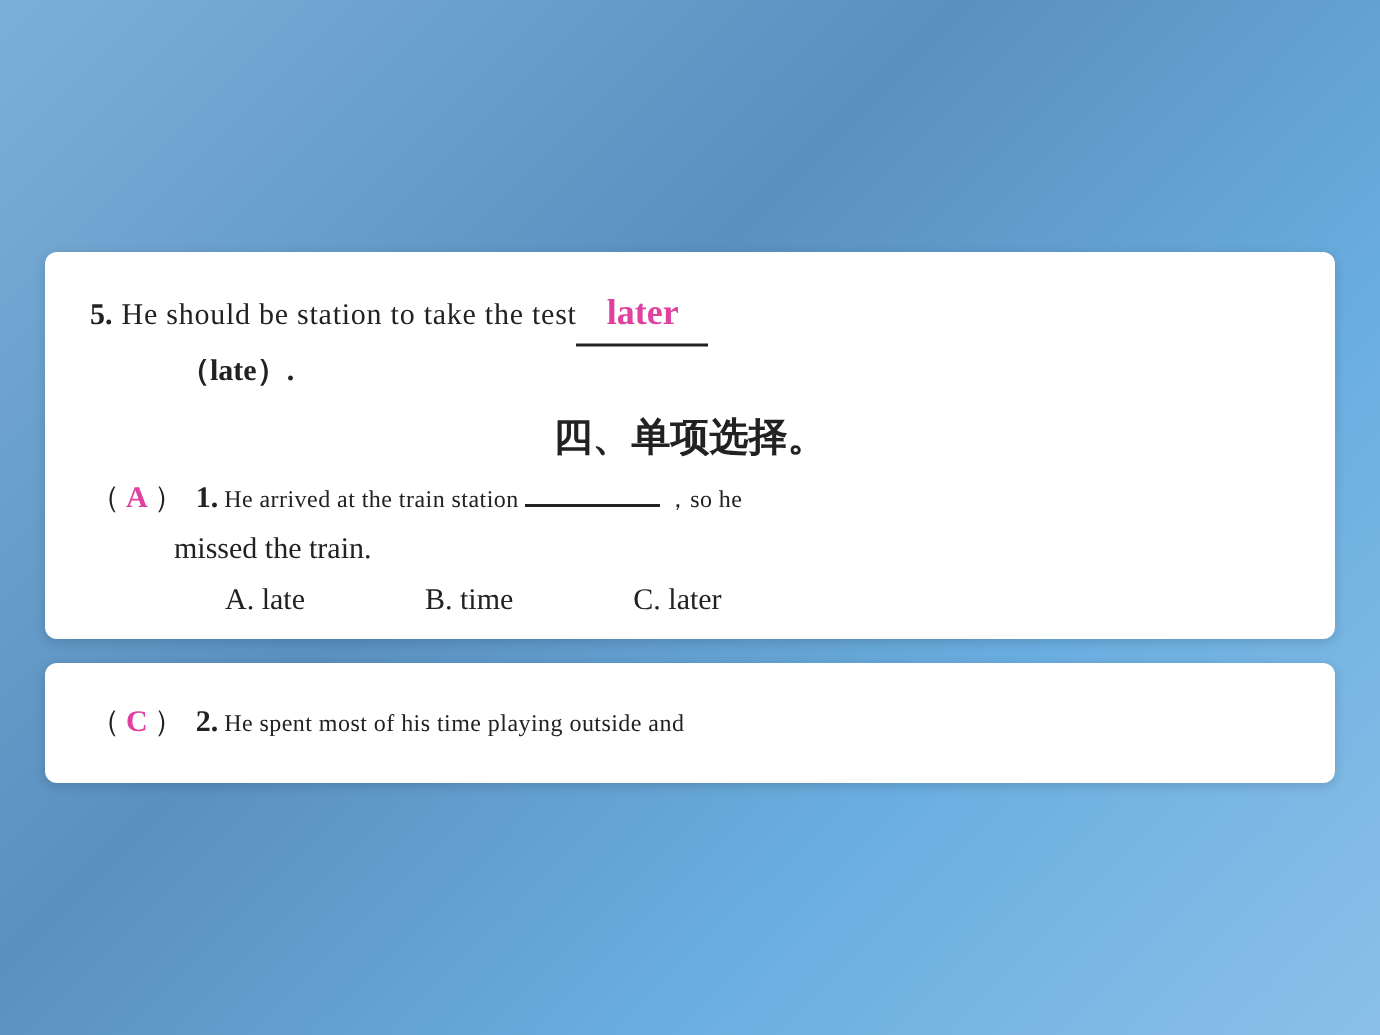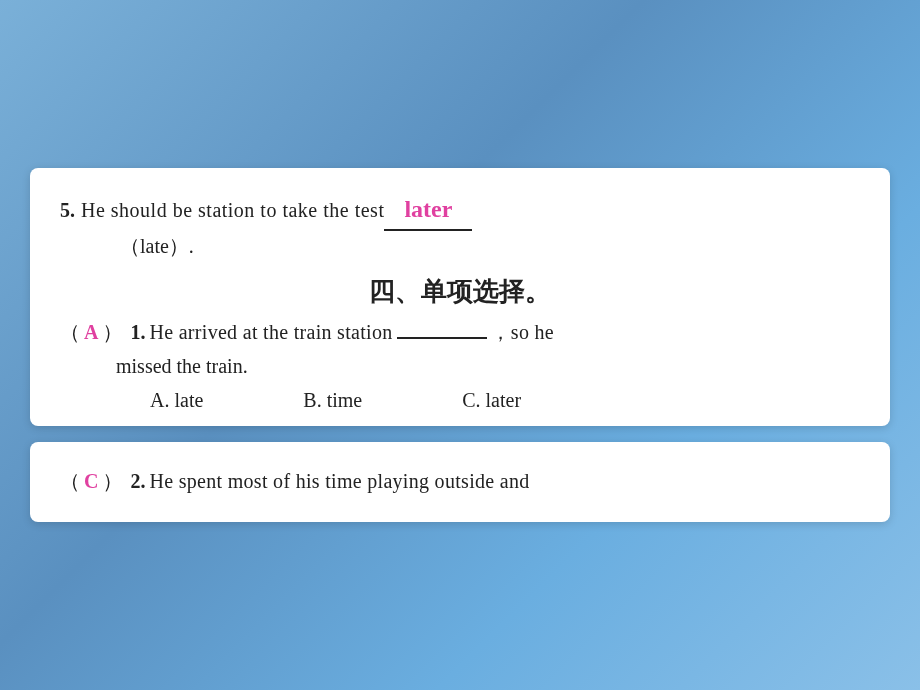--- a/index.html
+++ b/index.html
@@ -59,20 +59,21 @@
       min-width: 80px;
       display: inline-block;
       text-align: center;
     }
 
     .q5-hint {
       font-size: 20px;
       color: #222;
       margin-left: 60px;
       margin-top: 2px;
+      font-weight: bold;
     }
 
     .section-title {
       font-size: 26px;
       font-weight: bold;
       color: #222;
       margin-bottom: 8px;
       font-family: "SimHei", "STHeiti", sans-serif;
     }
 
@@ -108,21 +109,21 @@
       margin-right: 8px;
     }
 
     .mc-num {
       font-weight: bold;
       font-size: 20px;
       margin-right: 4px;
     }
 
     .mc-body-text {
-      font-size: 20px;
+      font-size: 16px;
       letter-spacing: 0.3px;
     }
 
     .blank-line {
       border-bottom: 2px solid #222;
       display: inline-block;
       width: 90px;
       margin: 0 4px;
       vertical-align: bottom;
     }
@@ -130,21 +131,21 @@
     .mc-second-line {
       font-size: 20px;
       color: #222;
       margin-left: 56px;
       margin-top: 0px;
       line-height: 1.7;
     }
 
     .mc-options {
       display: flex;
-      gap: 100px;
+      gap: 80px;
       margin-top: 6px;
       margin-left: 90px;
       font-size: 20px;
       color: #222;
     }
 
     .option {
       font-size: 20px;
     }
 

